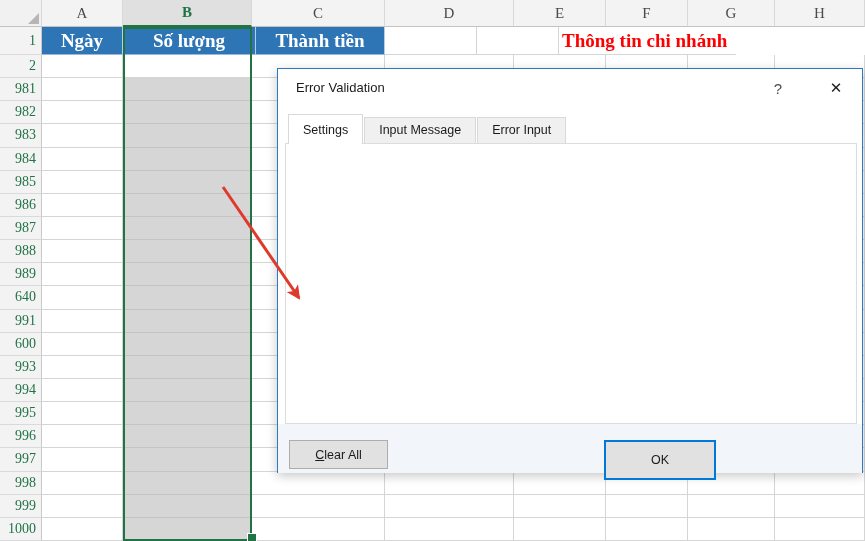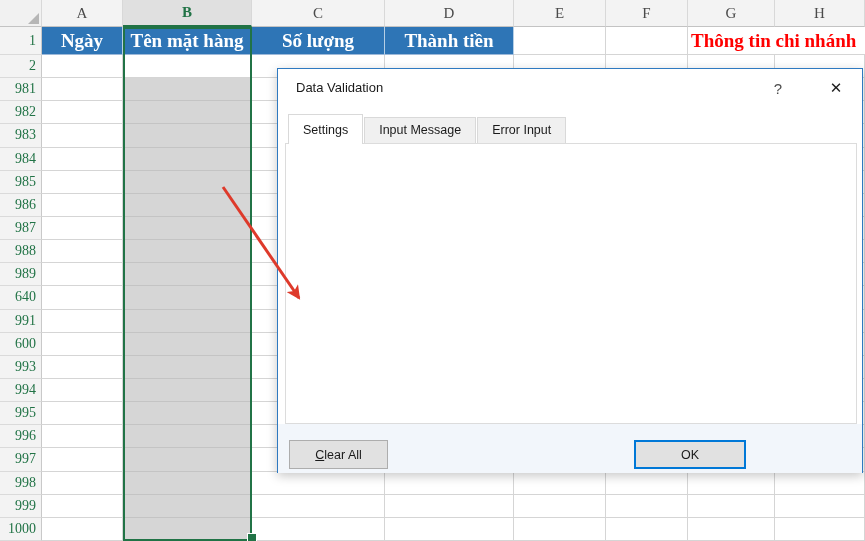--- a/index.html
+++ b/index.html
@@ -86,21 +86,20 @@
       <div class="colhdr" style="width: 133px;">C</div>
       <div class="colhdr" style="width: 129px;">D</div>
       <div class="colhdr" style="width: 92px;">E</div>
       <div class="colhdr" style="width: 82px;">F</div>
       <div class="colhdr" style="width: 87px;">G</div>
       <div class="colhdr" style="width: 90px;">H</div>
     </div>
     <div class="row" style="height: 28px;">
       <div class="rowhdr">1</div>
       <div class="cell hdr-blue" style="width: 81px;">Ngày</div>
-      <div class="cell hdr-blue" style="width: 129px;">Tên mặt hàng</div>
       <div class="cell hdr-blue" style="width: 133px;">Số lượng</div>
       <div class="cell hdr-blue" style="width: 129px;">Thành tiền</div>
       <div class="cell" style="width: 92px;"></div>
       <div class="cell" style="width: 82px;"></div>
       <div class="cell notice" style="width: 177px;">Thông tin chi nhánh</div>
     </div>
     <div class="row" style="height: 23.1429px;">
       <div class="rowhdr">2</div>
       <div class="cell" style="width: 81px;"></div>
       <div class="cell" style="width: 129px;"></div>
@@ -330,21 +329,21 @@
       <div class="cell" style="width: 82px;"></div>
       <div class="cell" style="width: 87px;"></div>
       <div class="cell" style="width: 90px;"></div>
     </div>
   </div>
 
 <div class="sel-overlay"></div>
 <div class="fill-handle"></div>
 
 <div class="dialog">
-  <div class="dlg-title">Data Validation</div>
+  <div class="dlg-title">Error Validation</div>
   <div class="dlg-help">?</div>
   <div class="dlg-close">✕</div>
 
   <div class="tabs">
     <div class="tab active">
       <span>Settings</span></div>
     <div class="tab">
       <span>Input Message</span></div>
     <div class="tab">
       <span>Error Input</span></div>
@@ -387,21 +386,21 @@
     </svg>
   </div>
 
   <div class="cb disabled" style="left:23px;top:330px"></div>
   <div class="dlbl dim" style="left:45px;top:331px;color:#9b9b9b">Apply these changes to all other cells with the same settings</div>
 
   <div class="footer"></div>
   <div class="btn" style="left:11px;top:371px;width:99px;height:29px">
       <span><span class="key">C</span><span>lear All</span></span>
     </div>
-  <div class="btn default" style="left:356px;top:371px;width:112px;height:29px">OK</div>
+  <div class="btn default" style="left:326px;top:371px;width:112px;height:40px">OK</div>
 </div>
 
 <svg class="arrow-layer" width="865" height="541">
   <defs>
     <marker id="ah" markerUnits="userSpaceOnUse" markerWidth="16" markerHeight="14" refX="12" refY="7" orient="auto">
       <path d="M0,0 L14,7 L0,14 L3.5,7 Z" fill="#DE3A2B"></path>
     </marker>
   </defs>
   <line x1="223" y1="187" x2="299" y2="298" stroke="#DE3A2B" stroke-width="3" marker-end="url(#ah)"></line>
 </svg>

